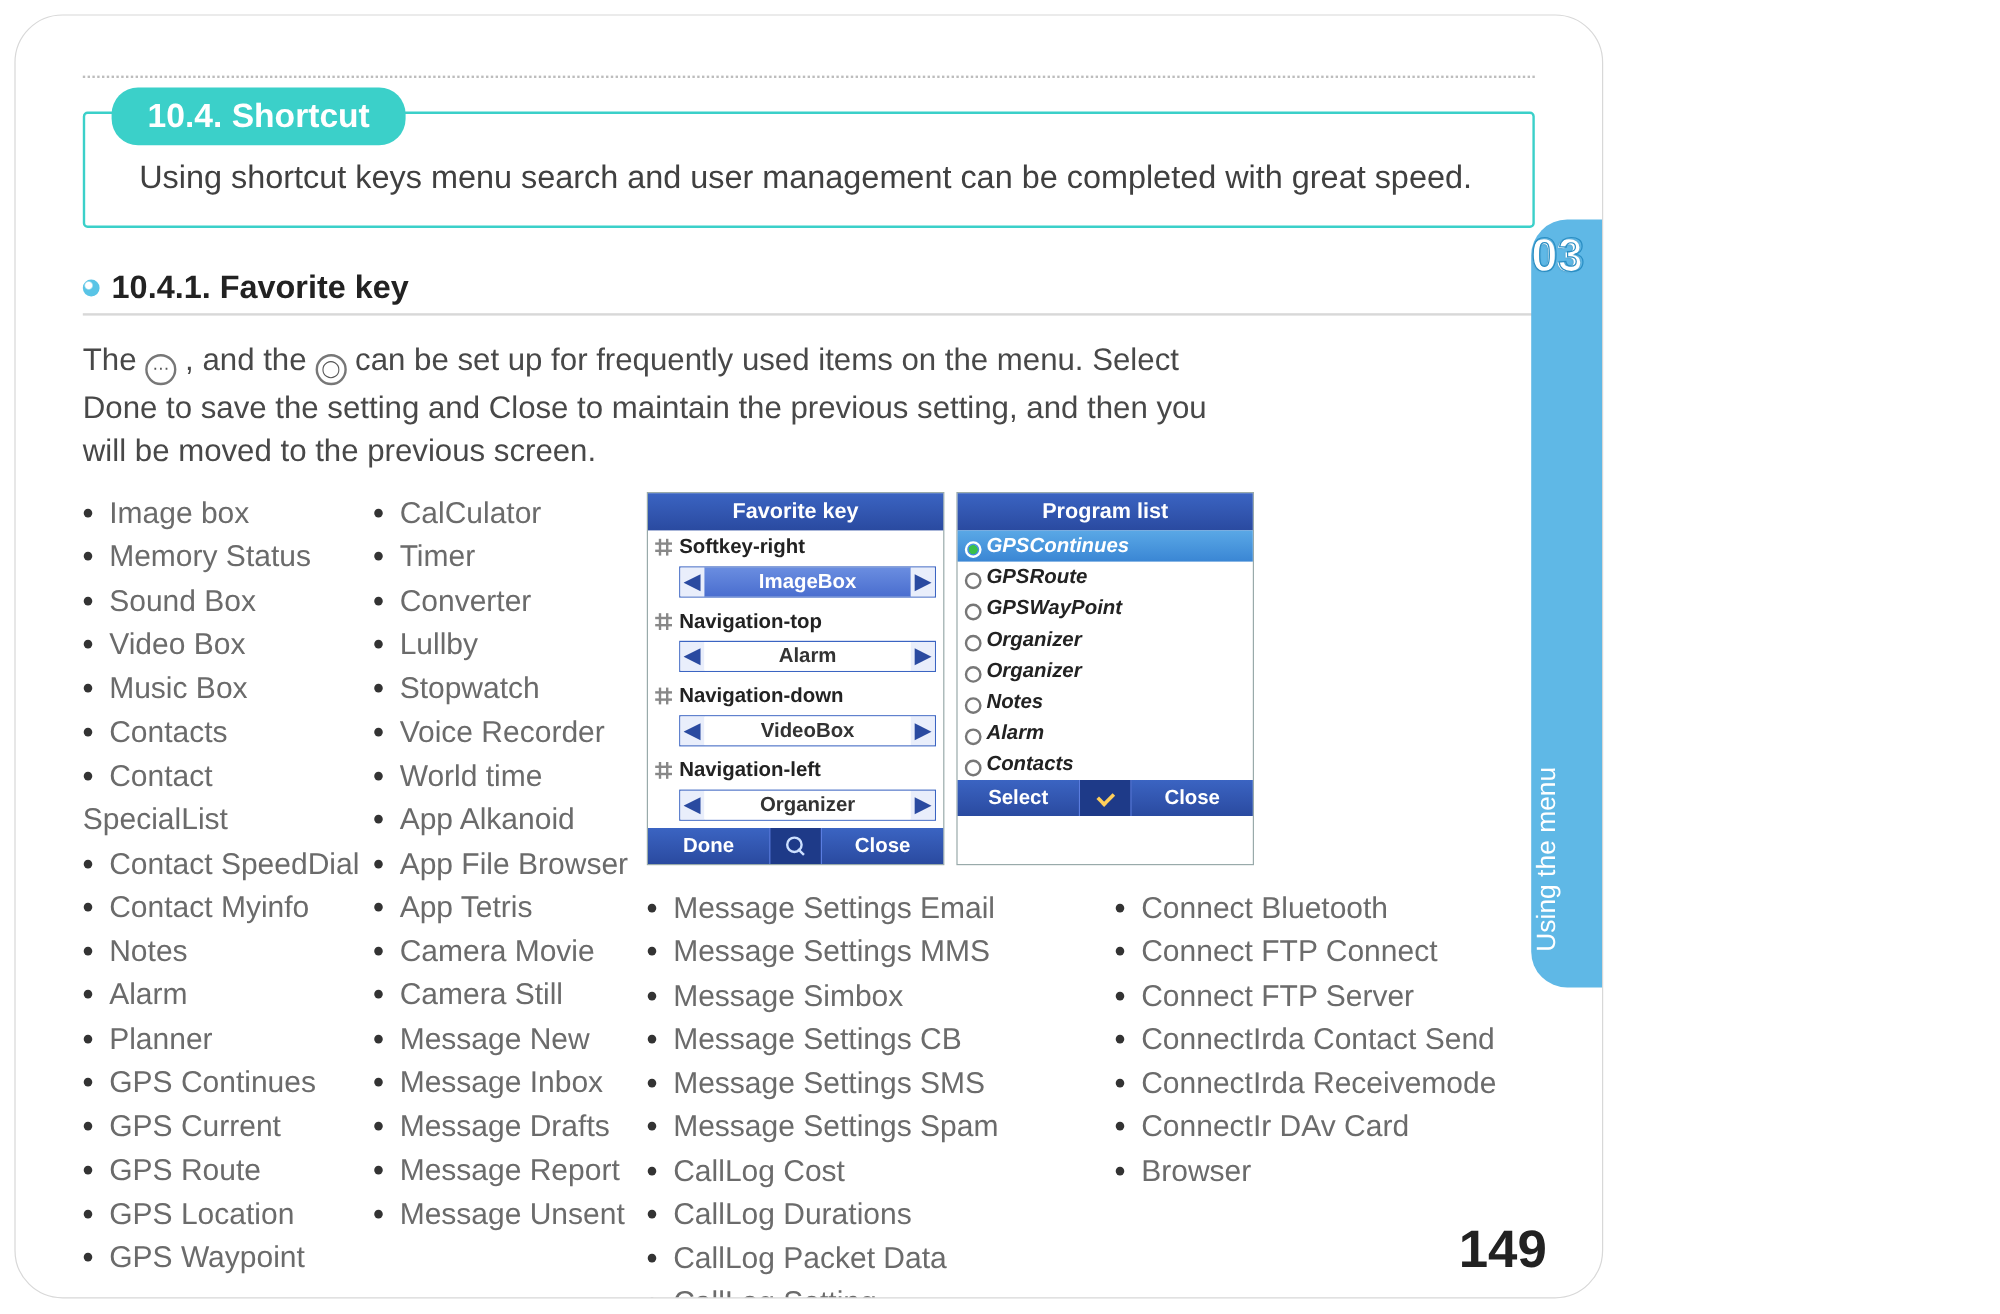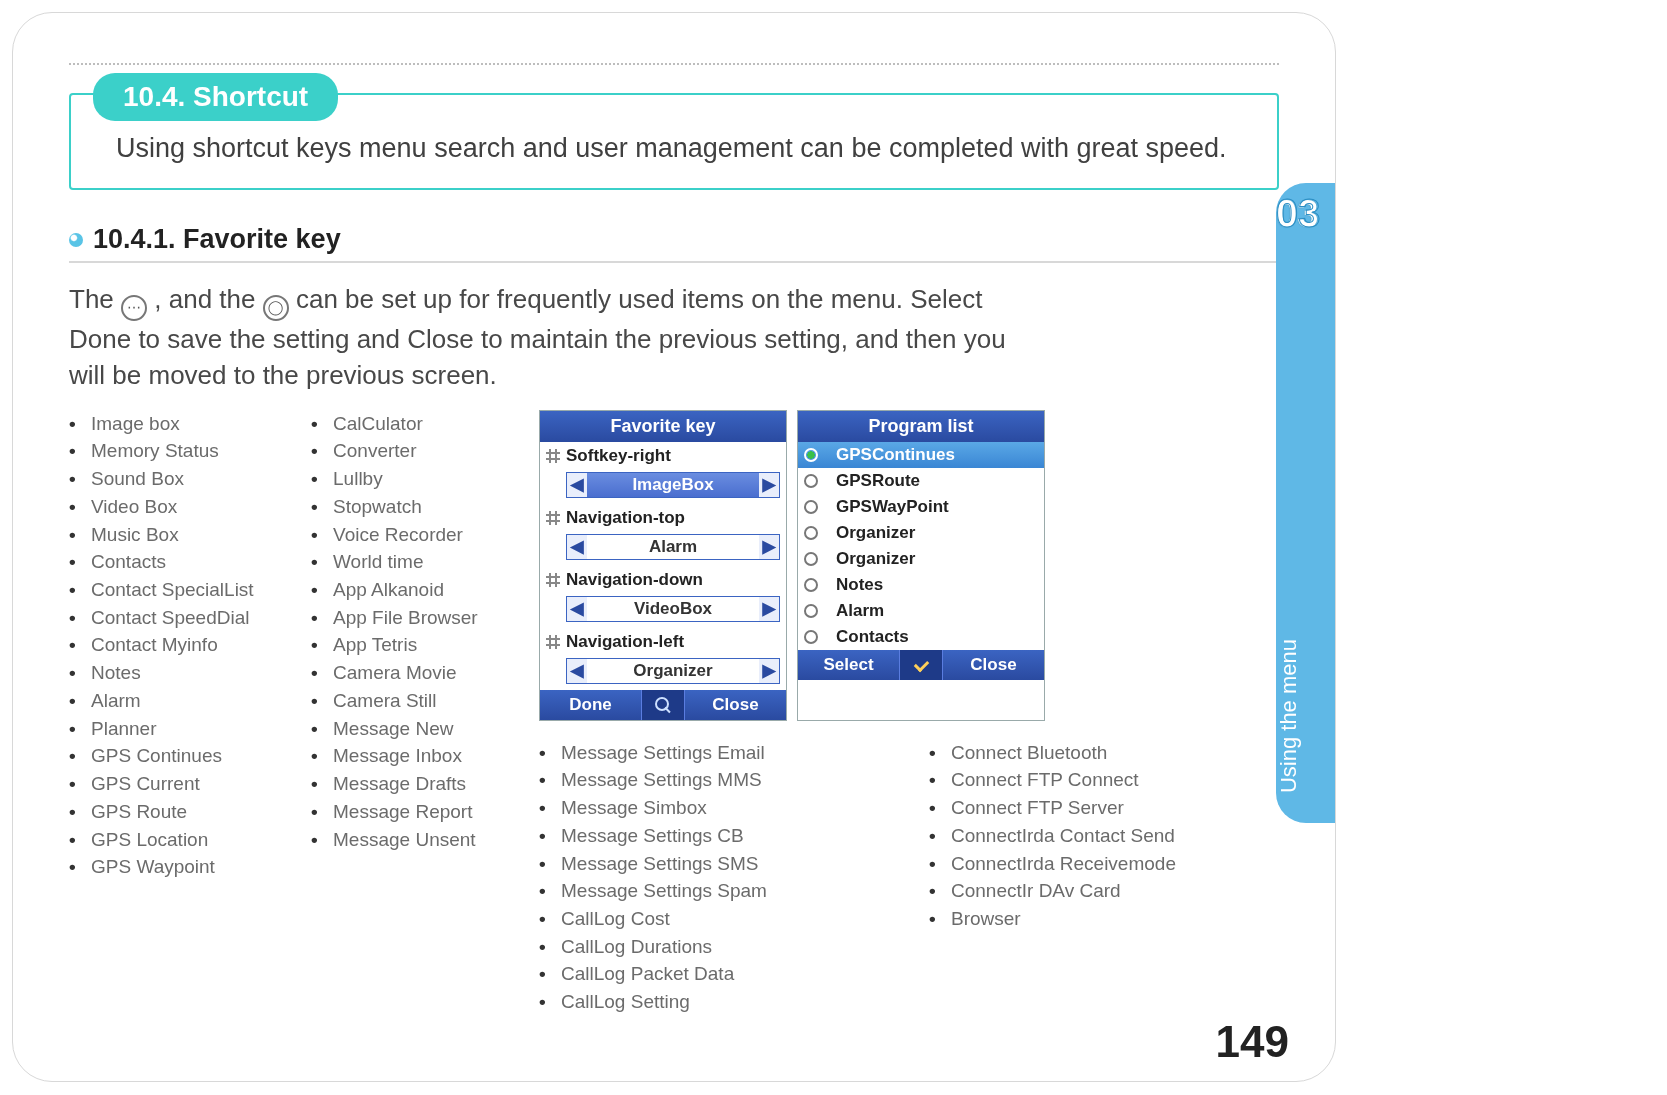--- a/index.html
+++ b/index.html
@@ -74,21 +74,21 @@
     font-size: 14px;
     color: #555;
   }
   .content-row {
     display: flex;
     gap: 10px;
     align-items: flex-start;
   }
   ul.items {
     list-style: none;
-    font-size: 19px;
+    font-size: 25px;
     color: #6b6b6b;
     line-height: 1.46;
   }
   ul.items li::before {
     content: "•";
     color: #333;
     display: inline-block;
     width: 22px;
     font-weight: bold;
   }
@@ -169,22 +169,22 @@
   }
   .phone .softbar > div { flex: 1; text-align: center; padding: 5px 0; }
   .phone .softbar .mid {
     flex: 0 0 44px;
     background: #1e3a88;
     border-left: 1px solid #5a7de0;
     border-right: 1px solid #5a7de0;
     display: flex; align-items: center; justify-content: center;
   }
   .listrow {
-    display: flex; align-items: center;
-    padding: 3px 6px; gap: 18px;
+    display: flex; align-items: flex-end;
+    padding: 3px 6px; gap: 4px; font-style: italic;
   }
   .listrow.sel { background: linear-gradient(#5aa8e6, #3a86d4); color: #fff; }
   .radio {
     width: 14px; height: 14px; border: 2px solid #777; border-radius: 50%;
     flex: 0 0 auto;
   }
   .listrow.sel .radio { border-color: #fff; background: radial-gradient(circle, #3ac04a 50%, transparent 55%); }
   .listrow .txt { font-weight: bold; color: #222; }
   .listrow.sel .txt { color: #fff; }
   .lower-cols { display: flex; gap: 30px; }
@@ -294,20 +294,21 @@
         <li>Alarm</li>
         <li>Planner</li>
         <li>GPS Continues</li>
         <li>GPS Current</li>
         <li>GPS Route</li>
         <li>GPS Location</li>
         <li>GPS Waypoint</li>
       </ul>
     <ul class="items col2" id="col2">
         <li>CalCulator</li>
+        <li>Timer</li>
         <li>Converter</li>
         <li>Lullby</li>
         <li>Stopwatch</li>
         <li>Voice Recorder</li>
         <li>World time</li>
         <li>App Alkanoid</li>
         <li>App File Browser</li>
         <li>App Tetris</li>
         <li>Camera Movie</li>
         <li>Camera Still</li>

